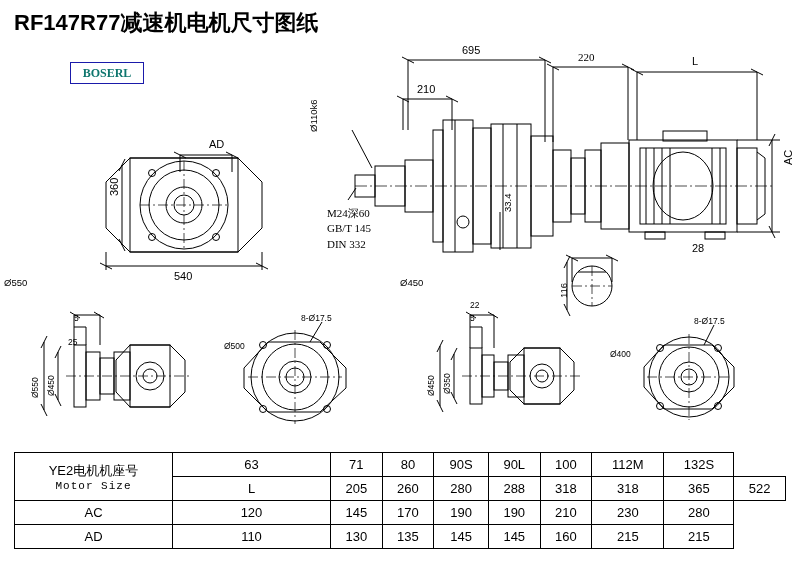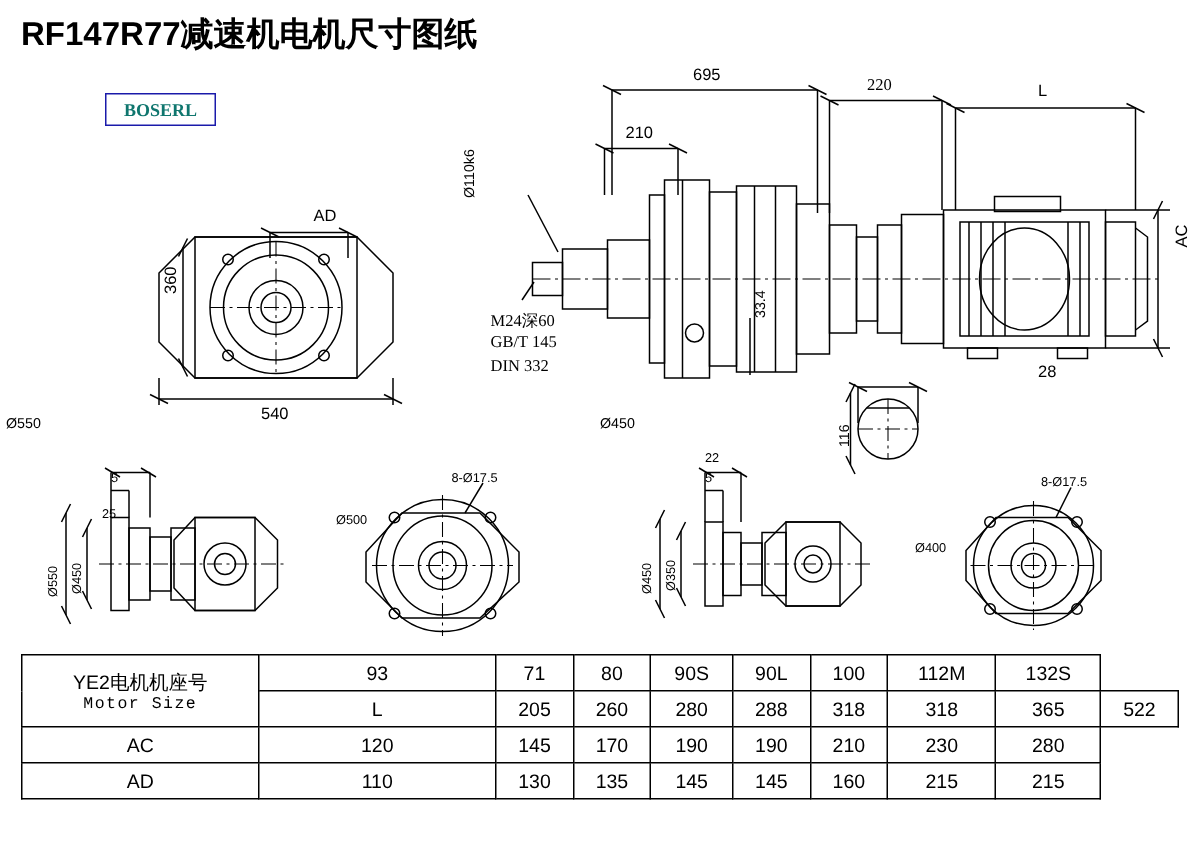--- a/index.html
+++ b/index.html
@@ -6,21 +6,21 @@
   body{width:800px;height:572px;position:relative;font-family:"Liberation Sans",sans-serif;color:#000;overflow:hidden;}
   .abs{position:absolute;}
   #title{left:14px;top:8px;font-size:22px;font-weight:bold;letter-spacing:0px;}
   #logo{left:70px;top:62px;width:72px;height:20px;border:1px solid #1a1aaa;display:flex;align-items:center;justify-content:center;
         font-size:12px;font-weight:bold;color:#0f766e;font-family:"Liberation Serif",serif;}
   svg{position:absolute;left:0;top:0;}
   .lbl{font-size:11px;font-family:"Liberation Sans",sans-serif;}
   .lbl-s{font-size:9.5px;}
   .lbl-xs{font-size:8.5px;}
   .lbl-ser{font-family:"Liberation Serif",serif;font-size:11px;margin-left:15px;}
-  table{position:absolute;left:14px;top:436px;border-collapse:collapse;width:772px;}
+  table{position:absolute;left:14px;top:452px;border-collapse:collapse;width:772px;}
   td{border:1px solid #000;text-align:center;font-size:13px;height:21px;font-family:"Liberation Sans",sans-serif;}
   td.head{width:155px;}
   .mono{font-family:"Liberation Mono",monospace;font-size:11px;letter-spacing:1px;}
   .cjk{font-size:13px;}
 </style>
 </head>
 <body>
 
 <div class="abs" id="title">RF147R77减速机电机尺寸图纸</div>
 <div class="abs" id="logo">BOSERL</div>
@@ -254,31 +254,31 @@
 <div class="abs lbl-xs" style="left:46px;top:396px;transform:rotate(-90deg);transform-origin:left top;width:70px;">Ø450</div>
 
 <div class="abs lbl-xs" style="left:224px;top:341px;">Ø500</div>
 <div class="abs lbl-xs" style="left:301px;top:313px;">8-Ø17.5</div>
 
 <div class="abs lbl-xs" style="left:470px;top:300px;">22</div>
 <div class="abs lbl-xs" style="left:470px;top:313px;">5</div>
 <div class="abs lbl-xs" style="left:426px;top:396px;transform:rotate(-90deg);transform-origin:left top;width:70px;">Ø450</div>
 <div class="abs lbl-xs" style="left:442px;top:394px;transform:rotate(-90deg);transform-origin:left top;width:70px;">Ø350</div>
 
-<div class="abs lbl-xs" style="left:610px;top:360px;text-align:center;">Ø400</div>
+<div class="abs lbl-xs" style="left:610px;top:349px;text-align:center;">Ø400</div>
 <div class="abs lbl-xs" style="left:694px;top:316px;">8-Ø17.5</div>
 
 <table>
   <tbody>
       <tr>
     <td class="head" rowspan="2">
       <div class="cjk">YE2电机机座号</div>
       <div class="mono">Motor Size</div>
     </td>
-    <td>93</td>
+    <td>63</td>
     <td>71</td>
     <td>80</td>
     <td>90S</td>
     <td>90L</td>
     <td>100</td>
     <td>112M</td>
     <td>132S</td>
   </tr>
 
   <tr>

